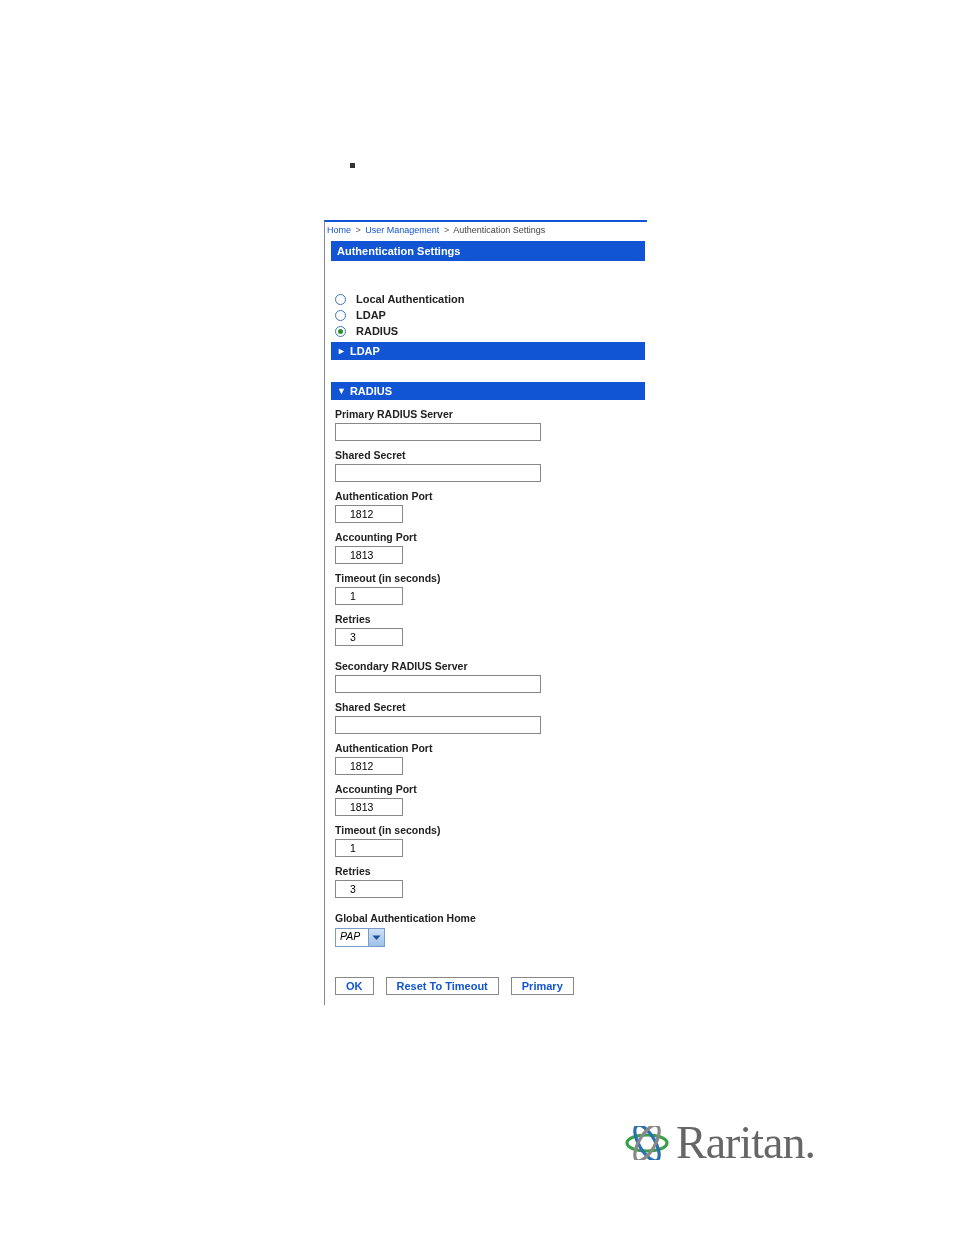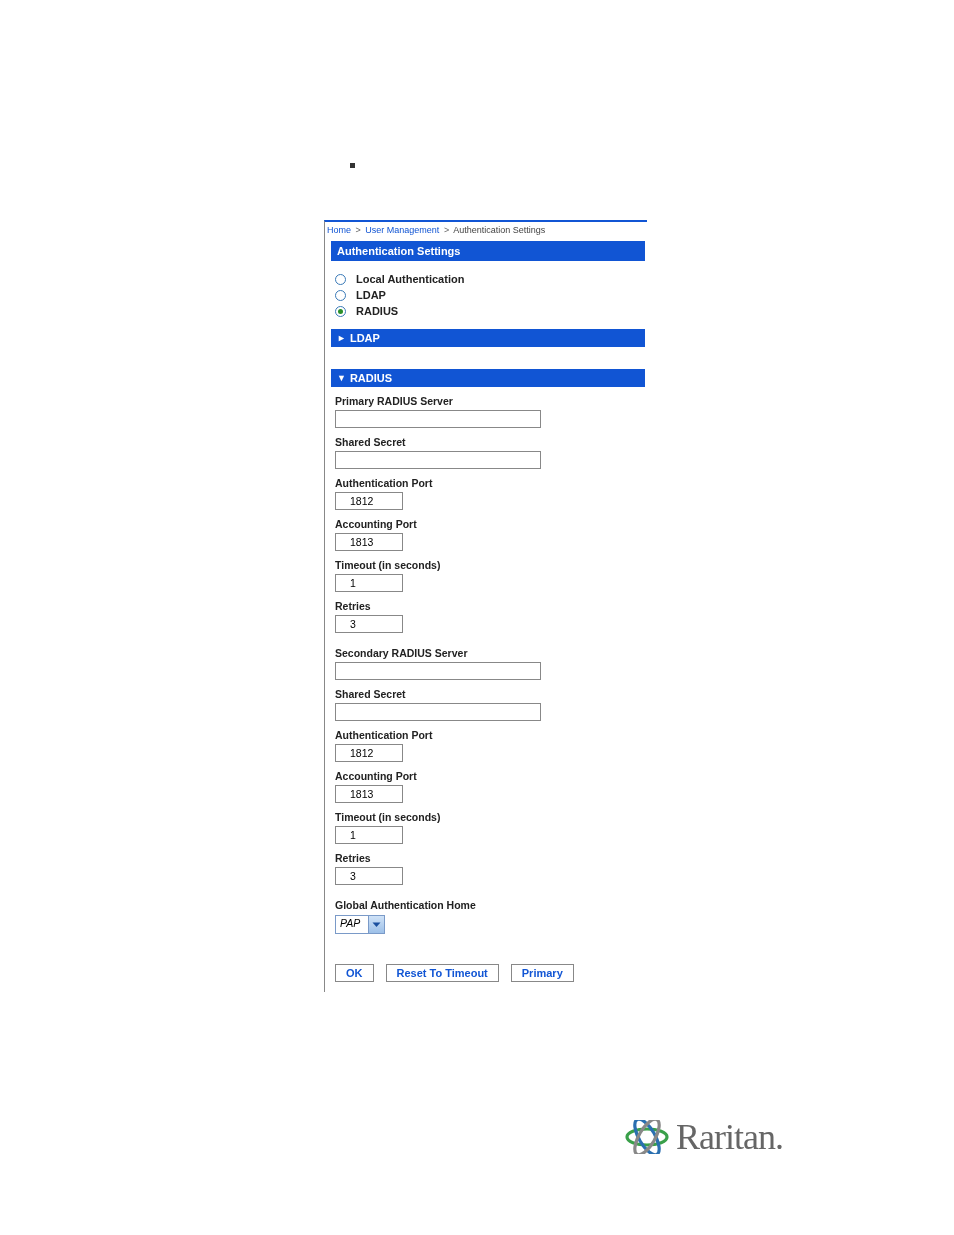--- a/index.html
+++ b/index.html
@@ -60,21 +60,22 @@
     margin-right: 2px;
     display: flex;
     align-items: center;
     gap: 4px;
   }
   .section-bar .tri {
     font-size: 9px;
     line-height: 1;
   }
   .radio-group {
-    padding: 10px 6px 10px 10px;
+    padding: 10px 6px 3px 10px;
+    margin-top: 20px;
   }
   .radio-row {
     display: flex;
     align-items: center;
     gap: 10px;
     font-size: 11px;
     font-weight: bold;
     color: #222;
     padding: 2px 0;
   }
@@ -159,21 +160,21 @@
   .logo {
     position: absolute;
     left: 624px;
     top: 1116px;
     display: flex;
     align-items: center;
     gap: 6px;
   }
   .logo-text {
     font-family: Georgia, 'Times New Roman', serif;
-    font-size: 36px;
+    font-size: 46px;
     color: #666;
     letter-spacing: -1px;
   }
   .logo-dot {
     color: #666;
   }
 </style>
 </head>
 <body>
 

